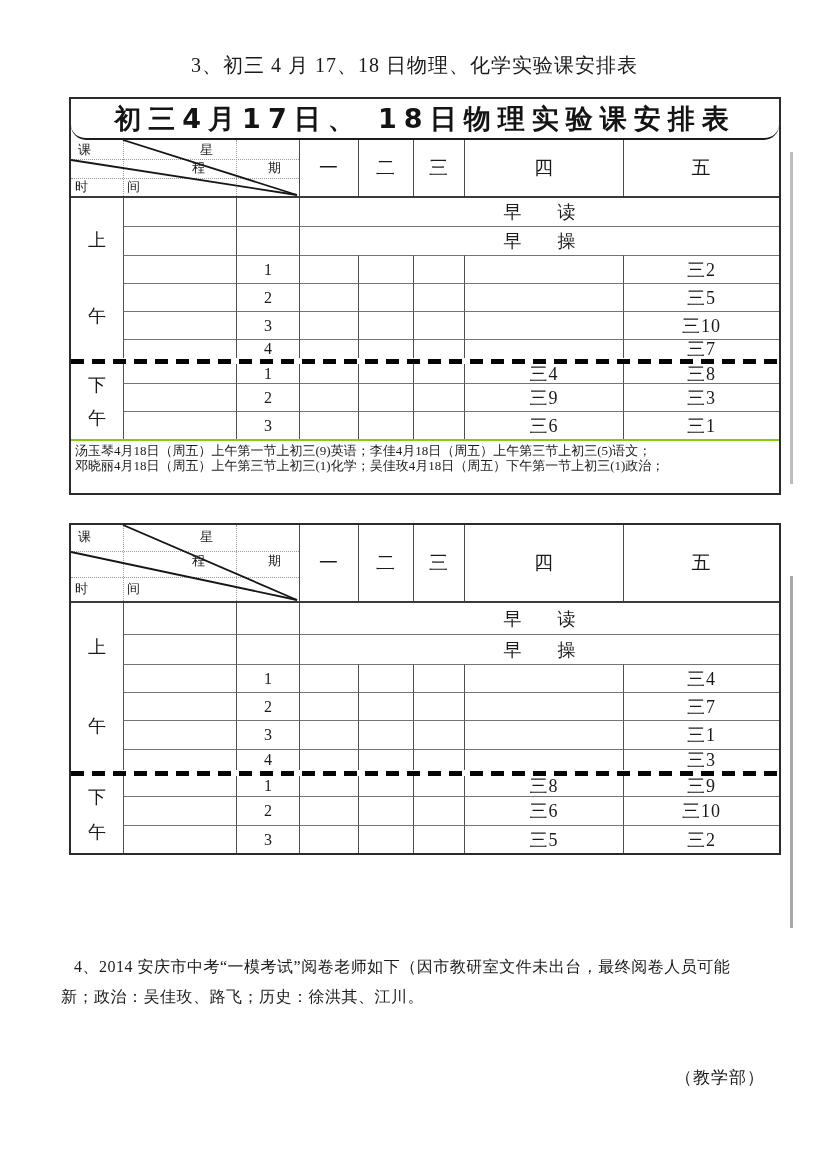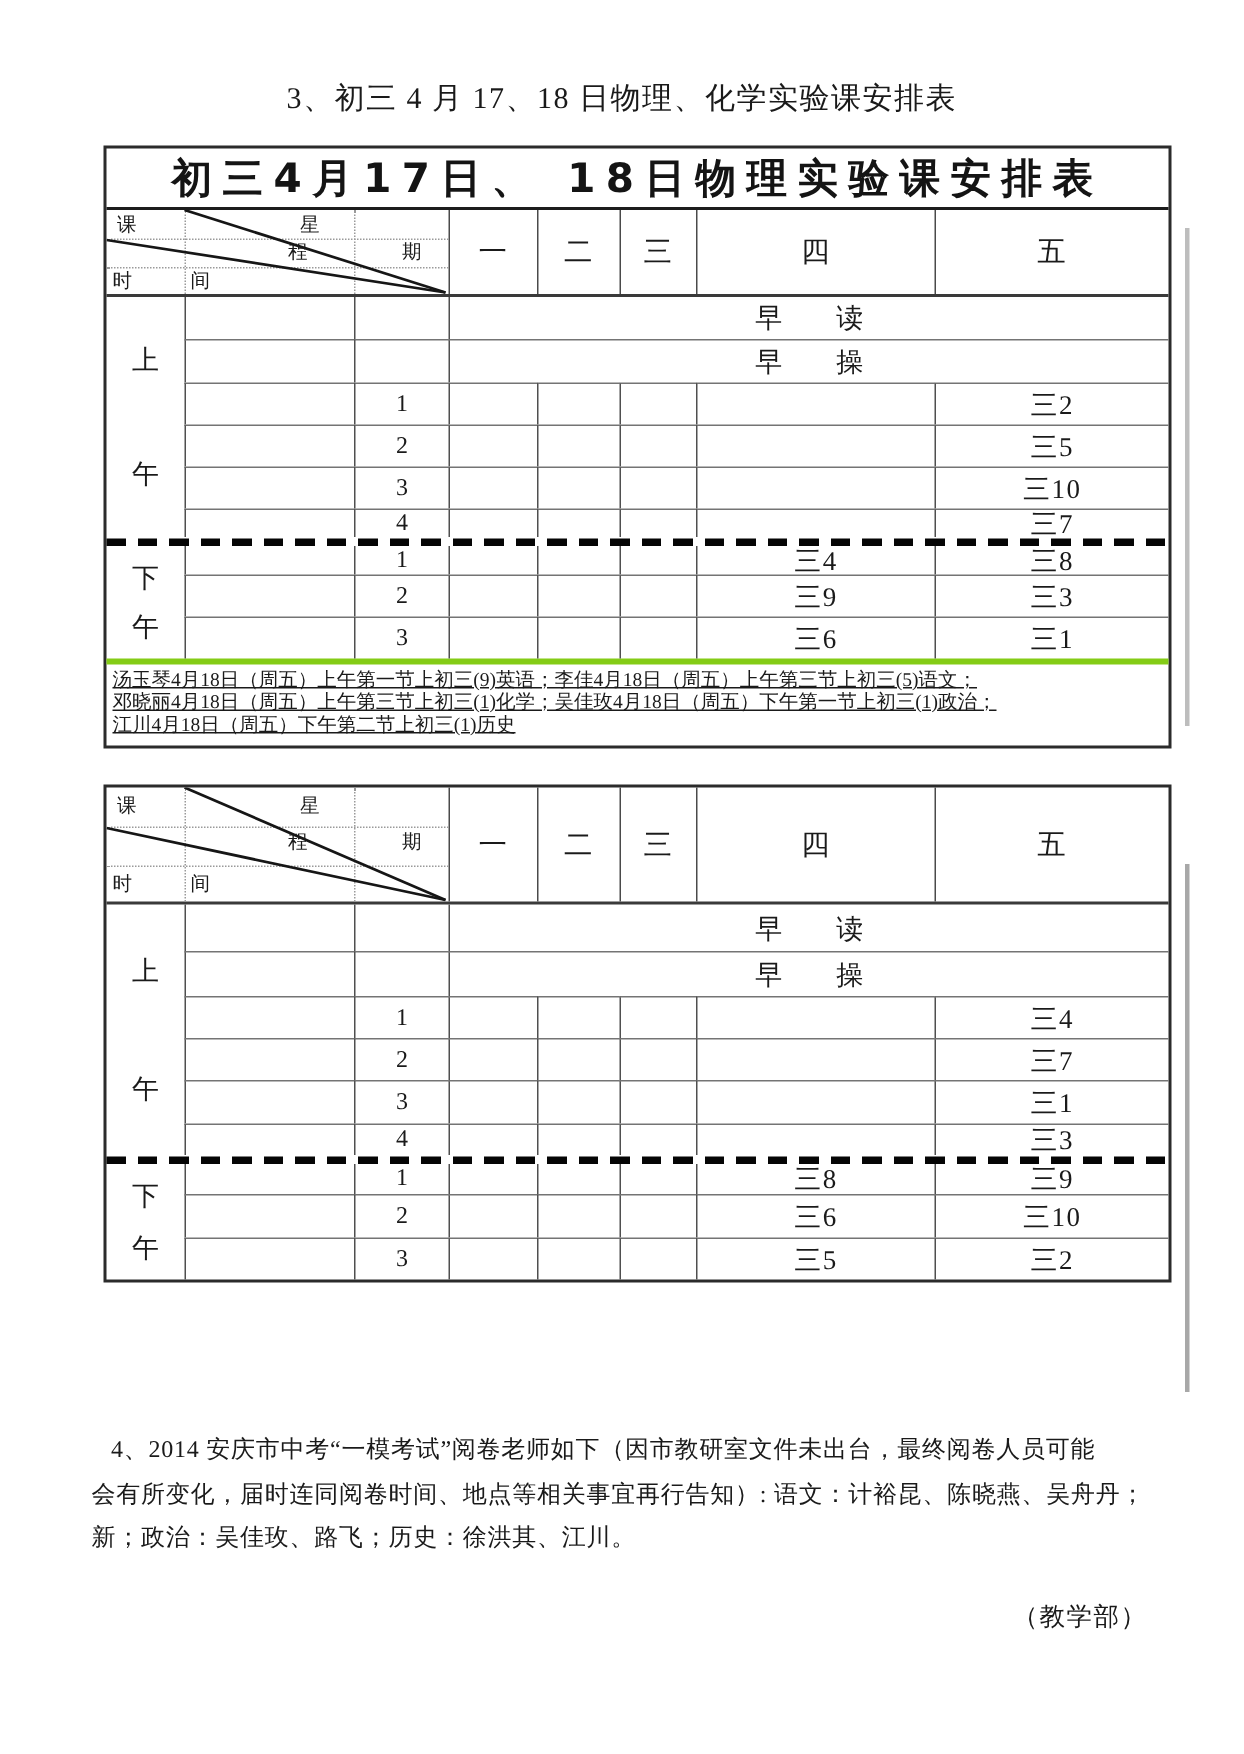--- a/index.html
+++ b/index.html
@@ -17,21 +17,21 @@
     position:absolute;left:69px;width:708px;background:#fff;
     border:2px solid #2b2b2b;
   }
   #t1{top:97px;} #t2{top:523px;}
   .tbl-title{
     display:flex;align-items:center;justify-content:center;
     font-family:"DejaVu Sans","Liberation Sans",sans-serif;
     font-weight:bold;letter-spacing:7px;color:#141414;
     border-bottom:2px solid #1c1c1c;
   }
-  #t1 .tbl-title{height:39px;font-size:27px;}
+  #t1 .tbl-title{height:39px;font-size:27px;border-radius:15px;}
   #t2 .tbl-title{height:43px;font-size:27px;}
   .hdr,.bodygrid{
     display:grid;
     grid-template-columns:52px 113px 63px 59px 55px 51px 159px 1fr;
   }
   .hdr{border-bottom:2px solid #3a3a3a;}
   #t1 .hdr{height:56px;} #t2 .hdr{height:76px;}
   .corner{grid-column:1/4;position:relative;}
   .corner svg{position:absolute;left:0;top:0;width:100%;height:100%;}
   .lbl{position:absolute;font-size:13px;line-height:14px;}
@@ -49,21 +49,21 @@
     border-left:none;display:flex;flex-direction:column;align-items:center;
     justify-content:space-around;font-size:18px;padding:4px 0;
   }
   .cnum{display:flex;align-items:center;justify-content:center;font-size:16px;}
   .val{display:flex;align-items:center;justify-content:center;font-size:18px;letter-spacing:1px;}
   .merged{display:flex;align-items:center;justify-content:center;font-size:18px;}
   .dash{
     width:100%;height:5px;align-self:center;
     background:repeating-linear-gradient(90deg,#050505 0 13px,transparent 13px 21px);
   }
-  .note{border-top:4px solid #84cc16;padding:2px 4px 7px 4px;font-size:13px;line-height:15px;text-decoration:underline;}
+  .note{border-top:2px solid #84cc16;padding:2px 4px 20px 4px;font-size:13px;line-height:15px;}
   .note div{white-space:nowrap;}
   #t2 .note{line-height:17px;padding-top:3px;}
   
   .artifact{position:absolute;width:3px;background:#bdbdbd;}
   #art1{left:790px;top:152px;height:332px;}
   #art2{left:790px;top:576px;height:352px;background:#a8a8a8;}
   
   .bottom-par{
     position:absolute;left:61px;top:952px;width:712px;
     font-size:16px;line-height:29.5px;letter-spacing:0.5px;
@@ -178,21 +178,20 @@
     <div class="cell val bt" style="grid-area:10/4"></div>
     <div class="cell val bt" style="grid-area:10/5"></div>
     <div class="cell val bt" style="grid-area:10/6"></div>
     <div class="cell val bt" style="grid-area:10/7">三6</div>
     <div class="cell val bt" style="grid-area:10/8">三1</div>
   </div>
 
   <div class="note">
     <div>汤玉琴4月18日（周五）上午第一节上初三(9)英语；李佳4月18日（周五）上午第三节上初三(5)语文；</div>
     <div>邓晓丽4月18日（周五）上午第三节上初三(1)化学；吴佳玫4月18日（周五）下午第一节上初三(1)政治；</div>
-    <div>江川4月18日（周五）下午第二节上初三(1)历史</div>
   </div>
 </div>
 
 <div class="tbl" id="t2">
 
   <div class="hdr">
     <div class="corner">
       <div class="hline" style="top:26px"></div>
       <div class="hline" style="top:52px"></div>
       <div class="vline" style="left:52px"></div>
@@ -291,17 +290,16 @@
     <div class="cell val bt" style="grid-area:10/8">三2</div>
   </div>
 
 </div>
 
 <div class="artifact" id="art1"></div>
 <div class="artifact" id="art2"></div>
 
 <div class="bottom-par">
   <div class="pline first">4、2014 安庆市中考“一模考试”阅卷老师如下（因市教研室文件未出台，最终阅卷人员可能</div>
-  <div class="pline">会有所变化，届时连同阅卷时间、地点等相关事宜再行告知）: 语文：计裕昆、陈晓燕、吴舟丹；</div>
   <div class="pline">新；政治：吴佳玫、路飞；历史：徐洪其、江川。</div>
 </div>
 
 <div class="signature">（教学部）</div>
 
 </body></html>

